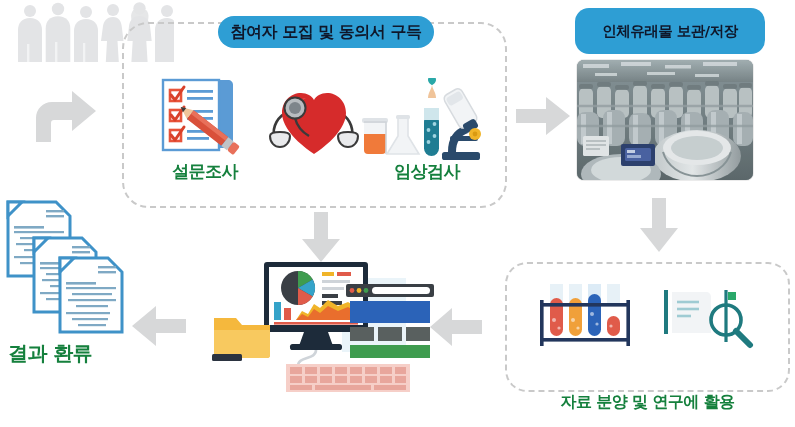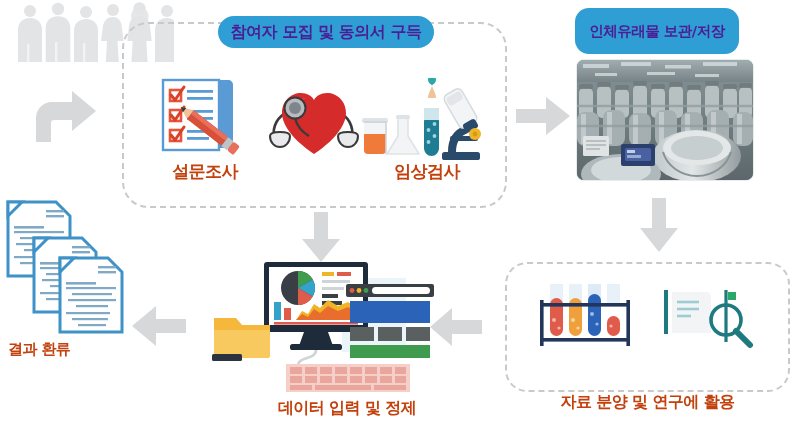--- a/index.html
+++ b/index.html
@@ -25,55 +25,55 @@
     border:2px dashed #c9c9c9;
     border-radius:26px;
     box-sizing:border-box;
   }
   #recruit-box{left:122px;top:22px;width:385px;height:186px;}
   #utilize-box{left:505px;top:262px;width:285px;height:130px;border-radius:22px;}
 
   
   .pill{
     background:#2e9ed4;
-    color:#4c1d95;
+    color:#0f172a;
     border-radius:18px;
     text-align:center;
     font-weight:bold;
     line-height:1.15;
     box-sizing:border-box;
     display:flex;
     flex-direction:column;
     align-items:center;
     justify-content:center;
   }
   #recruit-pill{
     left:218px;top:16px;width:216px;height:32px;
     font-size:16px;letter-spacing:-0.5px;
   }
   #bank-pill{
-    left:575px;top:8px;width:164px;height:46px;
+    left:575px;top:8px;width:190px;height:46px;
     border-radius:14px;
     padding:3px 10px;
   }
   #bank-pill .l1{font-size:14.5px;letter-spacing:-0.5px;}
   #bank-pill .l2{font-size:11.5px;letter-spacing:-0.5px;margin-top:1px;}
 
   
   .cap{
-    color:#c2410c;
+    color:#15803d;
     font-weight:bold;
     text-align:center;
     letter-spacing:-0.6px;
     white-space:nowrap;
   }
   #cap-survey{left:150px;top:160px;width:110px;font-size:17px;}
   #cap-exam{left:258px;top:160px;width:110px;font-size:17px;}
   #cap-lab{left:367px;top:160px;width:120px;font-size:17px;}
-  #cap-feedback{left:8px;top:340px;width:140px;font-size:15px;text-align:left;}
+  #cap-feedback{left:8px;top:340px;width:140px;font-size:20px;text-align:left;}
   #cap-data{left:222px;top:398px;width:250px;font-size:16px;}
   #cap-utilize{left:505px;top:358px;width:285px;font-size:16px;margin-top:34px;}
 
   
   .arrow{fill:#d7d8d9;}
 
   
   #bank-photo{
     left:577px;top:60px;width:176px;height:120px;
     border-radius:7px;
@@ -526,21 +526,20 @@
   </div>
 
   <div class="abs" style="left:212px;top:310px;">
     <svg width="60" height="52" viewBox="0 0 60 52">
       <path d="M2 8h22l6 7h28v30a3 3 0 0 1-3 3H5a3 3 0 0 1-3-3z" fill="#f5b83d"></path>
       <path d="M2 20h56v25a3 3 0 0 1-3 3H5a3 3 0 0 1-3-3z" fill="#f8c95f"></path>
       <rect x="0" y="44" width="30" height="7" rx="1.5" fill="#2b3340"></rect>
     </svg>
   </div>
 
-  <div class="abs cap" id="cap-data">데이터 입력 및 정제</div>
 
   <div class="abs" style="left:132px;top:306px;">
     <svg width="54" height="40" viewBox="0 0 54 40">
       <path class="arrow" d="M54 13H24V0L0 20l24 20V27h30z"></path>
     </svg>
   </div>
 
   <div class="abs" style="left:2px;top:192px;">
     <svg width="124" height="142" viewBox="0 0 124 142">
 

